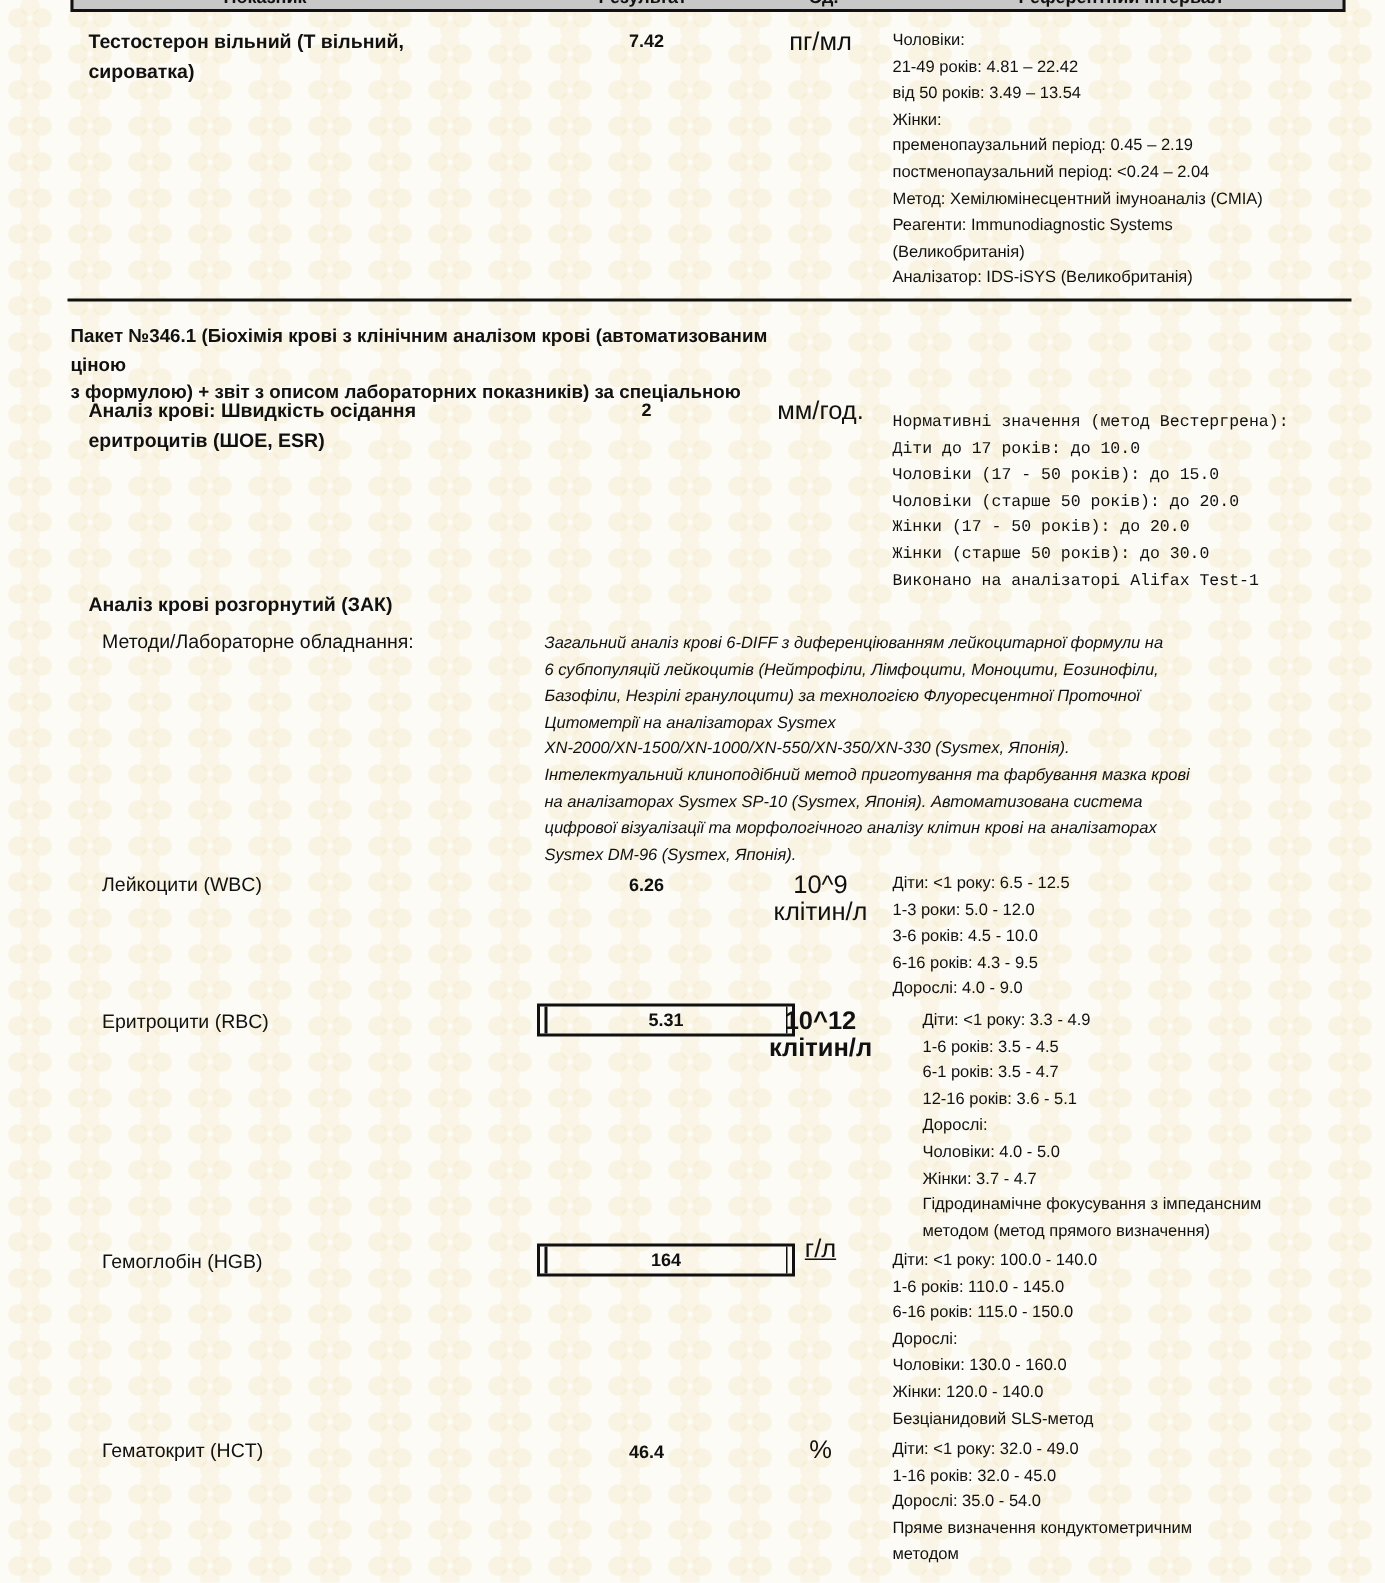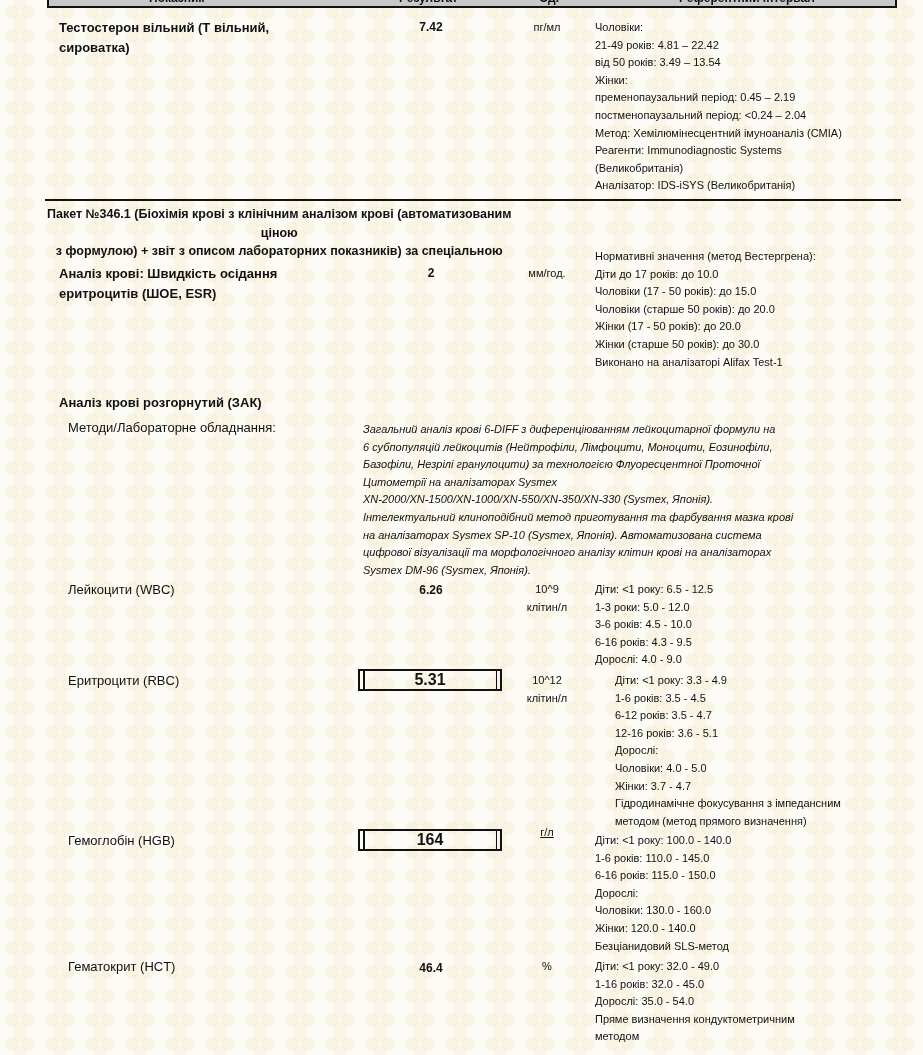--- a/index.html
+++ b/index.html
@@ -18,27 +18,27 @@
   .abs { position: absolute; }
   .header {
     position: absolute; left: 47px; top: -10px; width: 850px; height: 18px;
     background: #c8c8c8; border: 2px solid #111; box-sizing: border-box;
     font-size: 12px; font-weight: bold;
   }
   .header span { position: absolute; top: -1px; }
   .name-bold { font-size: 13px; font-weight: bold; line-height: 20px; }
   .name { font-size: 13px; line-height: 18px; }
   .result { font-size: 12px; font-weight: bold; text-align: center; width: 144px; left: 359px; }
-  .unit { font-size: 11px; text-align: center; width: 70px; left: 512px; line-height: 17.6px; }
+  .unit { font-size: 17px; text-align: center; width: 70px; left: 512px; line-height: 17.6px; }
   .ref { font-size: 11px; left: 595px; line-height: 17.6px; width: 300px; }
   .ref div { white-space: nowrap; }
   .divider { position: absolute; left: 45px; width: 856px; height: 2px; background: #111; }
   .boxed {
-    position: absolute; left: 358px; width: 144px; height: 22px; box-sizing: border-box;
-    border: 2px solid #111; font-size: 16px; font-weight: bold; text-align: center; line-height: 18px;
+    position: absolute; left: 358px; width: 172px; height: 22px; box-sizing: border-box;
+    border: 2px solid #111; font-size: 12px; font-weight: bold; text-align: center; line-height: 18px;
   }
   .boxed::before, .boxed::after {
     content: ""; position: absolute; top: 0; bottom: 0; width: 1.5px; background: #111;
   }
   .boxed::before { left: 3px; }
   .boxed::after { right: 3px; }
   .methods { font-size: 11px; font-style: italic; left: 363px; top: 421px; width: 490px; line-height: 17.6px; }
 </style>
 </head>
 <body>
@@ -64,33 +64,33 @@
   <div>пременопаузальний період: 0.45 – 2.19</div>
   <div>постменопаузальний період: &lt;0.24 – 2.04</div>
   <div>Метод: Хемілюмінесцентний імуноаналіз (CMIA)</div>
   <div>Реагенти: Immunodiagnostic Systems</div>
   <div>(Великобританія)</div>
   <div>Аналізатор: IDS-iSYS (Великобританія)</div>
 </div>
 
 <div class="divider" style="top:199px;"></div>
 
-<div class="abs" style="left:47px; top:205px; font-size:12.5px; font-weight:bold; line-height:18.5px;text-align:center;">
+<div class="abs" style="left:47px; top:215px; font-size:12.5px; font-weight:bold; line-height:18.5px;">
   <div>Пакет №346.1 (Біохімія крові з клінічним аналізом крові (автоматизованим</div>
   <div>ціною</div>
   <div>з формулою) + звіт з описом лабораторних показників) за спеціальною</div>
 </div>
 
 <div class="abs name-bold" style="left:59px; top:264px; width:280px;">
   <div>Аналіз крові: Швидкість осідання</div>
   <div>еритроцитів (ШОЕ, ESR)</div>
 </div>
 <div class="abs result" style="top:266px;">2</div>
 <div class="abs unit" style="top:265px;">мм/год.</div>
-<div class="abs ref" style="top:248px;">
+<div class="abs ref" style="top:274px;font-family:Liberation Mono, monospace;">
   <div>Нормативні значення (метод Вестергрена):</div>
   <div>Діти до 17 років: до 10.0</div>
   <div>Чоловіки (17 - 50 років): до 15.0</div>
   <div>Чоловіки (старше 50 років): до 20.0</div>
   <div>Жінки (17 - 50 років): до 20.0</div>
   <div>Жінки (старше 50 років): до 30.0</div>
   <div>Виконано на аналізаторі Alifax Test-1</div>
 </div>
 
 <div class="abs name-bold" style="left:59px; top:393px;">Аналіз крові розгорнутий (ЗАК)</div>
@@ -116,28 +116,28 @@
 <div class="abs ref" style="top:581px;">
   <div>Діти: &lt;1 року: 6.5 - 12.5</div>
   <div>1-3 роки: 5.0 - 12.0</div>
   <div>3-6 років: 4.5 - 10.0</div>
   <div>6-16 років: 4.3 - 9.5</div>
   <div>Дорослі: 4.0 - 9.0</div>
 </div>
 
 <div class="abs name" style="left:68px; top:672px;">Еритроцити (RBC)</div>
 <div class="boxed" style="top:669px;">5.31</div>
-<div class="abs unit" style="top:672px;">
+<div class="abs unit" style="top:672px;font-weight:bold;">
   <div>10^12</div>
   <div>клітин/л</div>
 </div>
 <div class="abs ref" style="top:672px;margin-left:20px;">
   <div>Діти: &lt;1 року: 3.3 - 4.9</div>
   <div>1-6 років: 3.5 - 4.5</div>
-  <div>6-12 років: 3.5 - 4.7</div>
+  <div>6-1 років: 3.5 - 4.7</div>
   <div>12-16 років: 3.6 - 5.1</div>
   <div>Дорослі:</div>
   <div>Чоловіки: 4.0 - 5.0</div>
   <div>Жінки: 3.7 - 4.7</div>
   <div>Гідродинамічне фокусування з імпедансним</div>
   <div>методом (метод прямого визначення)</div>
 </div>
 
 <div class="abs name" style="left:68px; top:832px;">Гемоглобін (HGB)</div>
 <div class="boxed" style="top:829px;">164</div>

